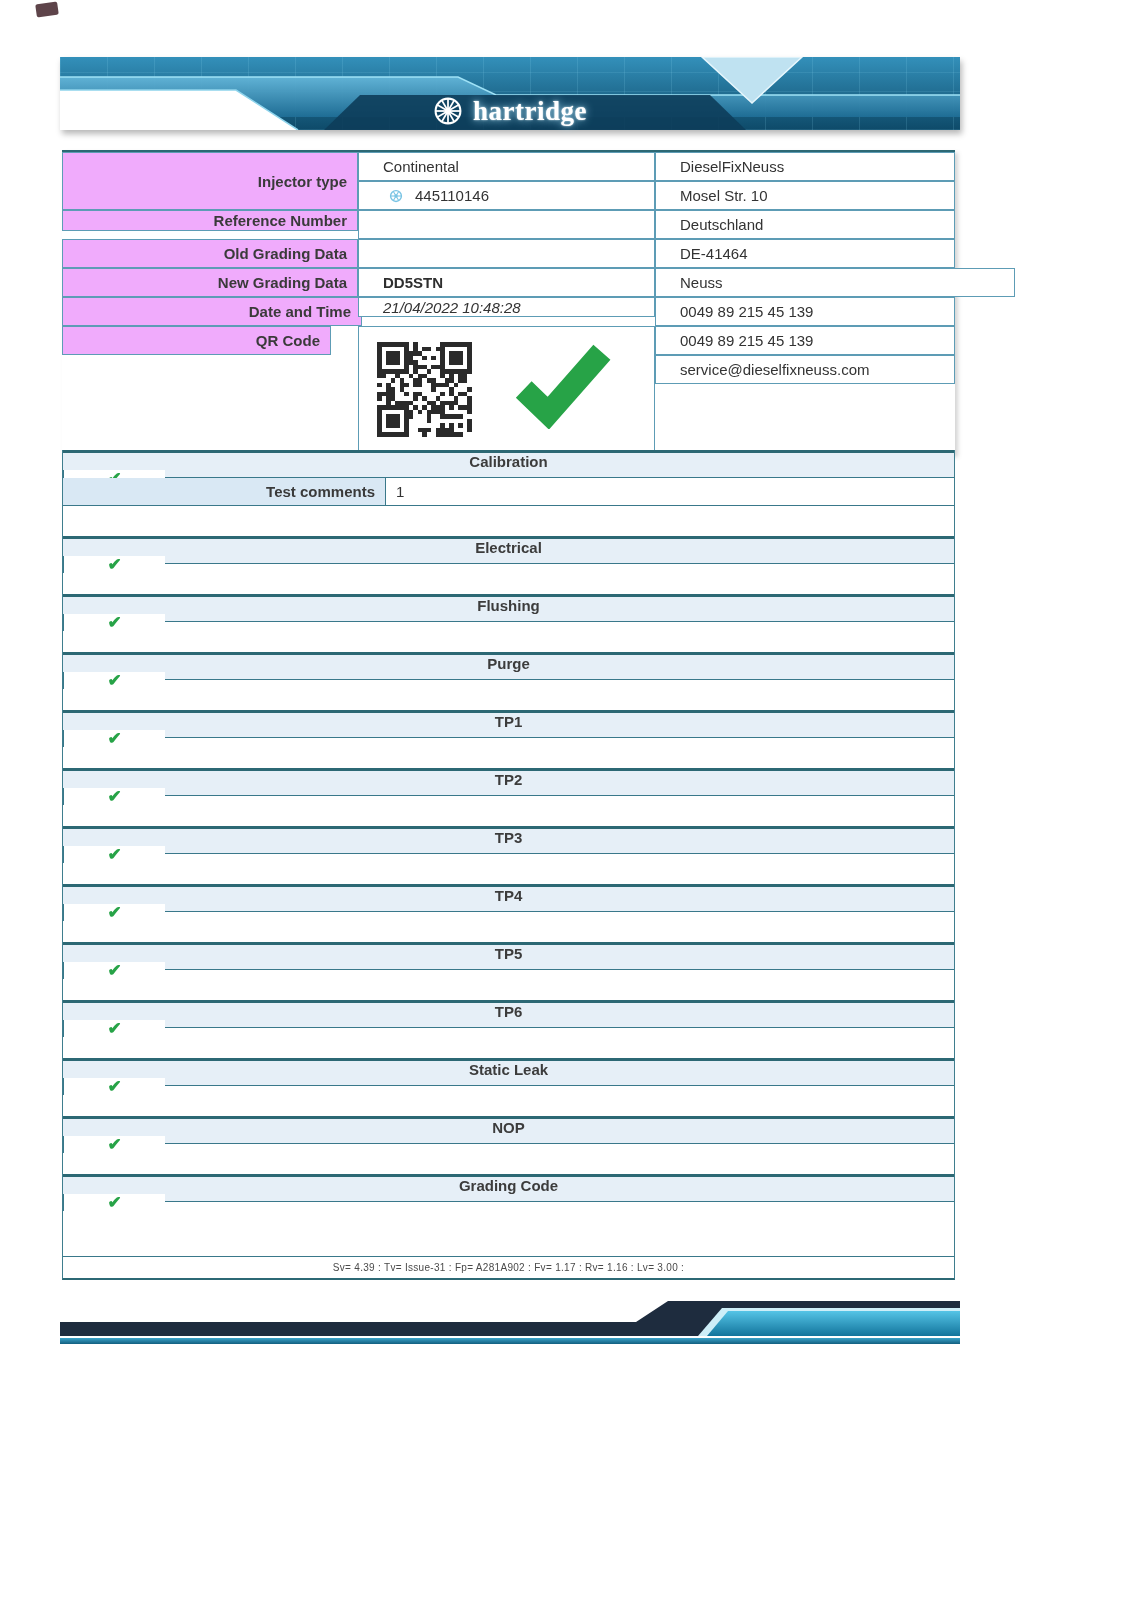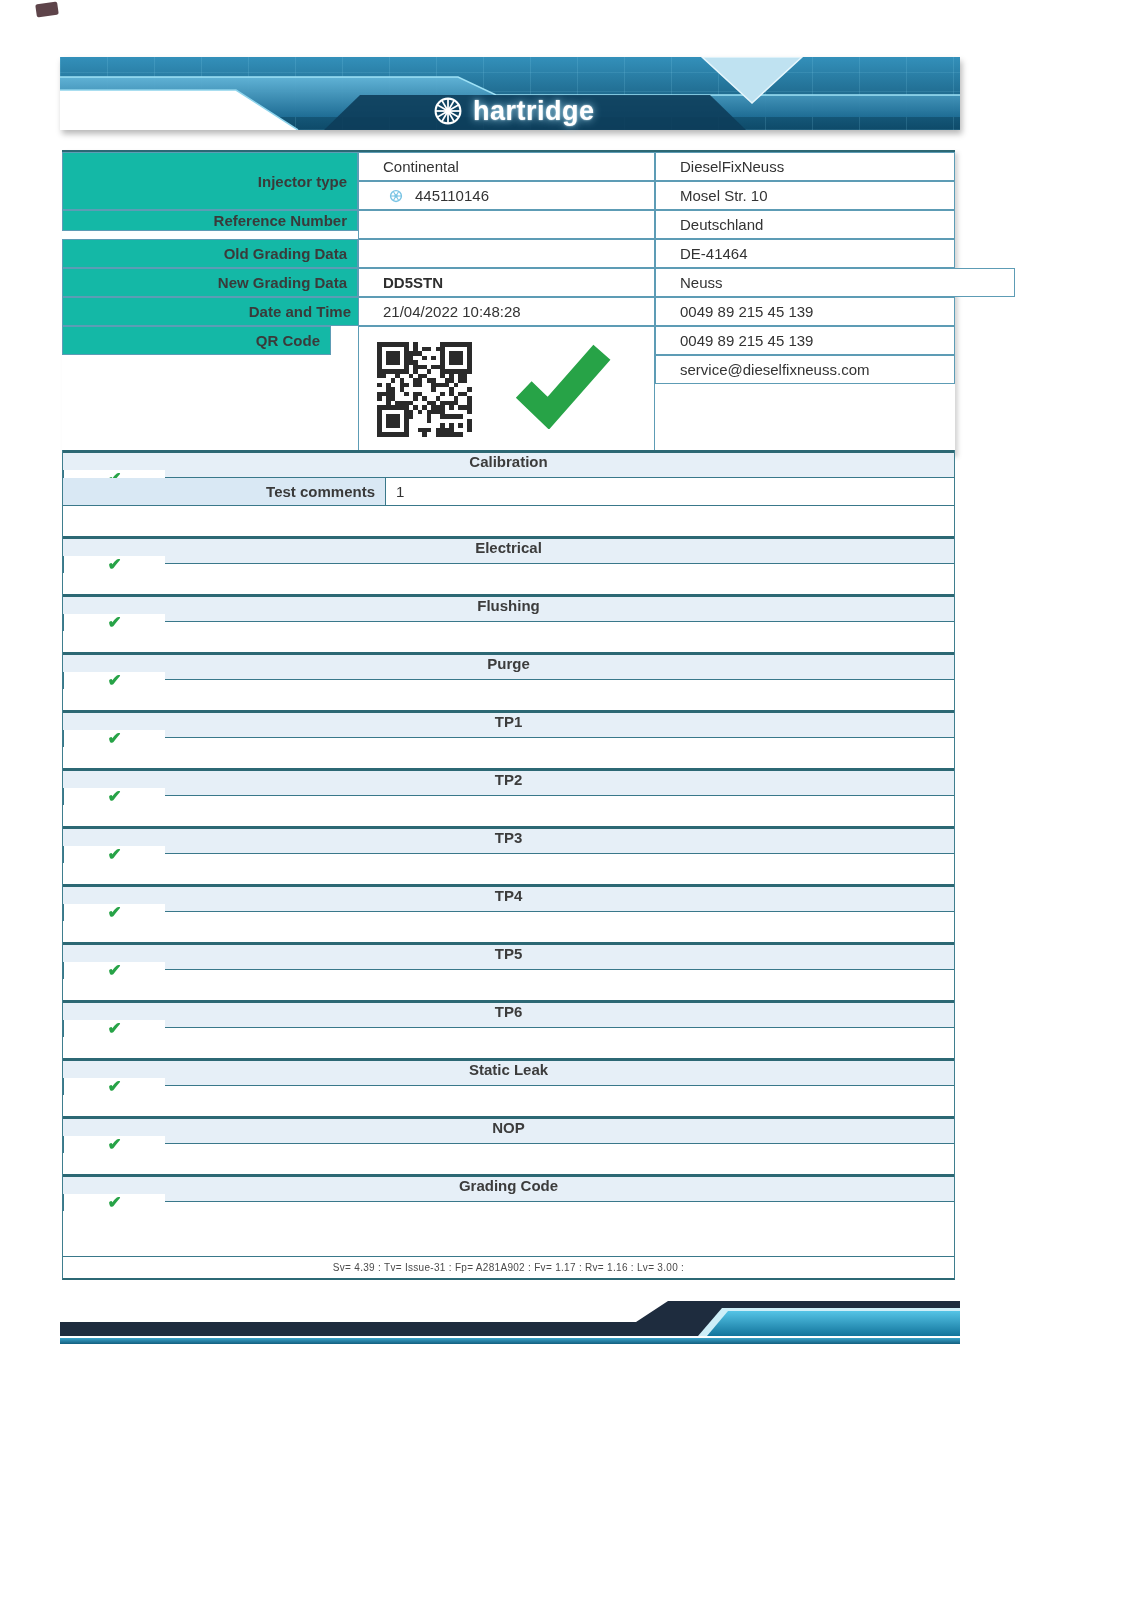--- a/index.html
+++ b/index.html
@@ -11,30 +11,30 @@
             border-radius:2px;transform:rotate(-8deg);opacity:.85;}
 
   
   .top-banner{position:absolute;left:60px;top:57px;width:900px;height:73px;
     background:
       repeating-linear-gradient(90deg, rgba(140,215,240,.16) 0 1px, transparent 1px 47px),
       repeating-linear-gradient(0deg, rgba(140,215,240,.13) 0 1px, transparent 1px 19px),
       linear-gradient(180deg,#3390ba,#0e4a69);
     box-shadow:2px 4px 6px rgba(0,0,0,.28);}
   .top-banner svg.decor{position:absolute;left:0;top:0;}
-  .logo{position:absolute;left:372px;top:38px;display:flex;align-items:center;gap:9px;}
+  .logo{position:absolute;left:372px;top:38px;display:flex;align-items:center;gap:9px;font-family:Liberation Serif, serif;}
   .brand-text{color:#ffffff;font-size:27px;font-weight:bold;letter-spacing:.5px;
               text-shadow:0 0 9px rgba(170,230,255,.95),0 0 2px rgba(255,255,255,.8);}
 
   
   .info-table{position:absolute;left:62px;top:150px;width:893px;height:302px;
               border-top:2px solid #2c6874;box-shadow:3px 3px 4px rgba(90,90,90,.25);}
   .cell{position:absolute;box-sizing:border-box;border:1px solid #5d9cb5;font-size:15px;
         display:flex;align-items:center;background:#fff;color:#333;}
-  .lbl{background:#14b8a6;font-weight:bold;color:#3a3a3a;justify-content:flex-end;padding-right:10px;}
+  .lbl{background:#f0abfc;font-weight:bold;color:#3a3a3a;justify-content:flex-end;padding-right:10px;}
   .val{justify-content:flex-start;padding-left:24px;}
   .val.bold{font-weight:bold;color:#2f2f2f;}
   .num-icon{display:inline-block;margin-right:12px;margin-left:6px;line-height:0;}
   .qr-cell{position:absolute;box-sizing:border-box;border:1px solid #5d9cb5;background:#fff;}
 
   
   .results-table{position:absolute;left:62px;top:450px;width:893px;height:830px;box-sizing:border-box;
                  border-left:1px solid #3f7e8e;border-right:1px solid #3f7e8e;border-bottom:2px solid #2c6874;}
   .sec-head{display:flex;height:28px;box-sizing:border-box;border-top:3px solid #2c6874;
             border-bottom:1px solid #39788a;background:#e6eff7;flex-direction:column;}
@@ -125,21 +125,21 @@
           </g>
           <circle cx="20" cy="20" r="15.5" fill="none" stroke="#7ac4e4" stroke-width="4"></circle>
           <circle cx="20" cy="20" r="5" fill="#7ac4e4"></circle>
         </svg>
       </span>
       <span>445110146</span>
     </div>
     <div class="cell val" style="left:296px;top:58px;width:297px;height:29px;"></div>
     <div class="cell val" style="left:296px;top:87px;width:297px;height:29px;"></div>
     <div class="cell val bold" style="left:296px;top:116px;width:297px;height:29px;">DD5STN</div>
-    <div class="cell val" style="left:296px;top:145px;width:297px;height:29px;">21/04/2022 10:48:28</div>
+    <div class="cell val" style="left:296px;top:145px;width:297px;height:20px;font-style:italic;">21/04/2022 10:48:28</div>
 
     <div class="qr-cell" style="left:296px;top:174px;width:297px;height:126px;">
       <svg id="qr" width="95" height="95" viewBox="0 0 105 105" style="position:absolute;left:18px;top:15px;shape-rendering:crispEdges;">
           <rect x="40" y="0" width="5" height="5" fill="#2a2a2a"></rect>
           <rect x="40" y="5" width="5" height="5" fill="#2a2a2a"></rect>
           <rect x="50" y="5" width="5" height="5" fill="#2a2a2a"></rect>
           <rect x="55" y="5" width="5" height="5" fill="#2a2a2a"></rect>
           <rect x="65" y="5" width="5" height="5" fill="#2a2a2a"></rect>
           <rect x="35" y="10" width="5" height="5" fill="#2a2a2a"></rect>
           <rect x="40" y="10" width="5" height="5" fill="#2a2a2a"></rect>

